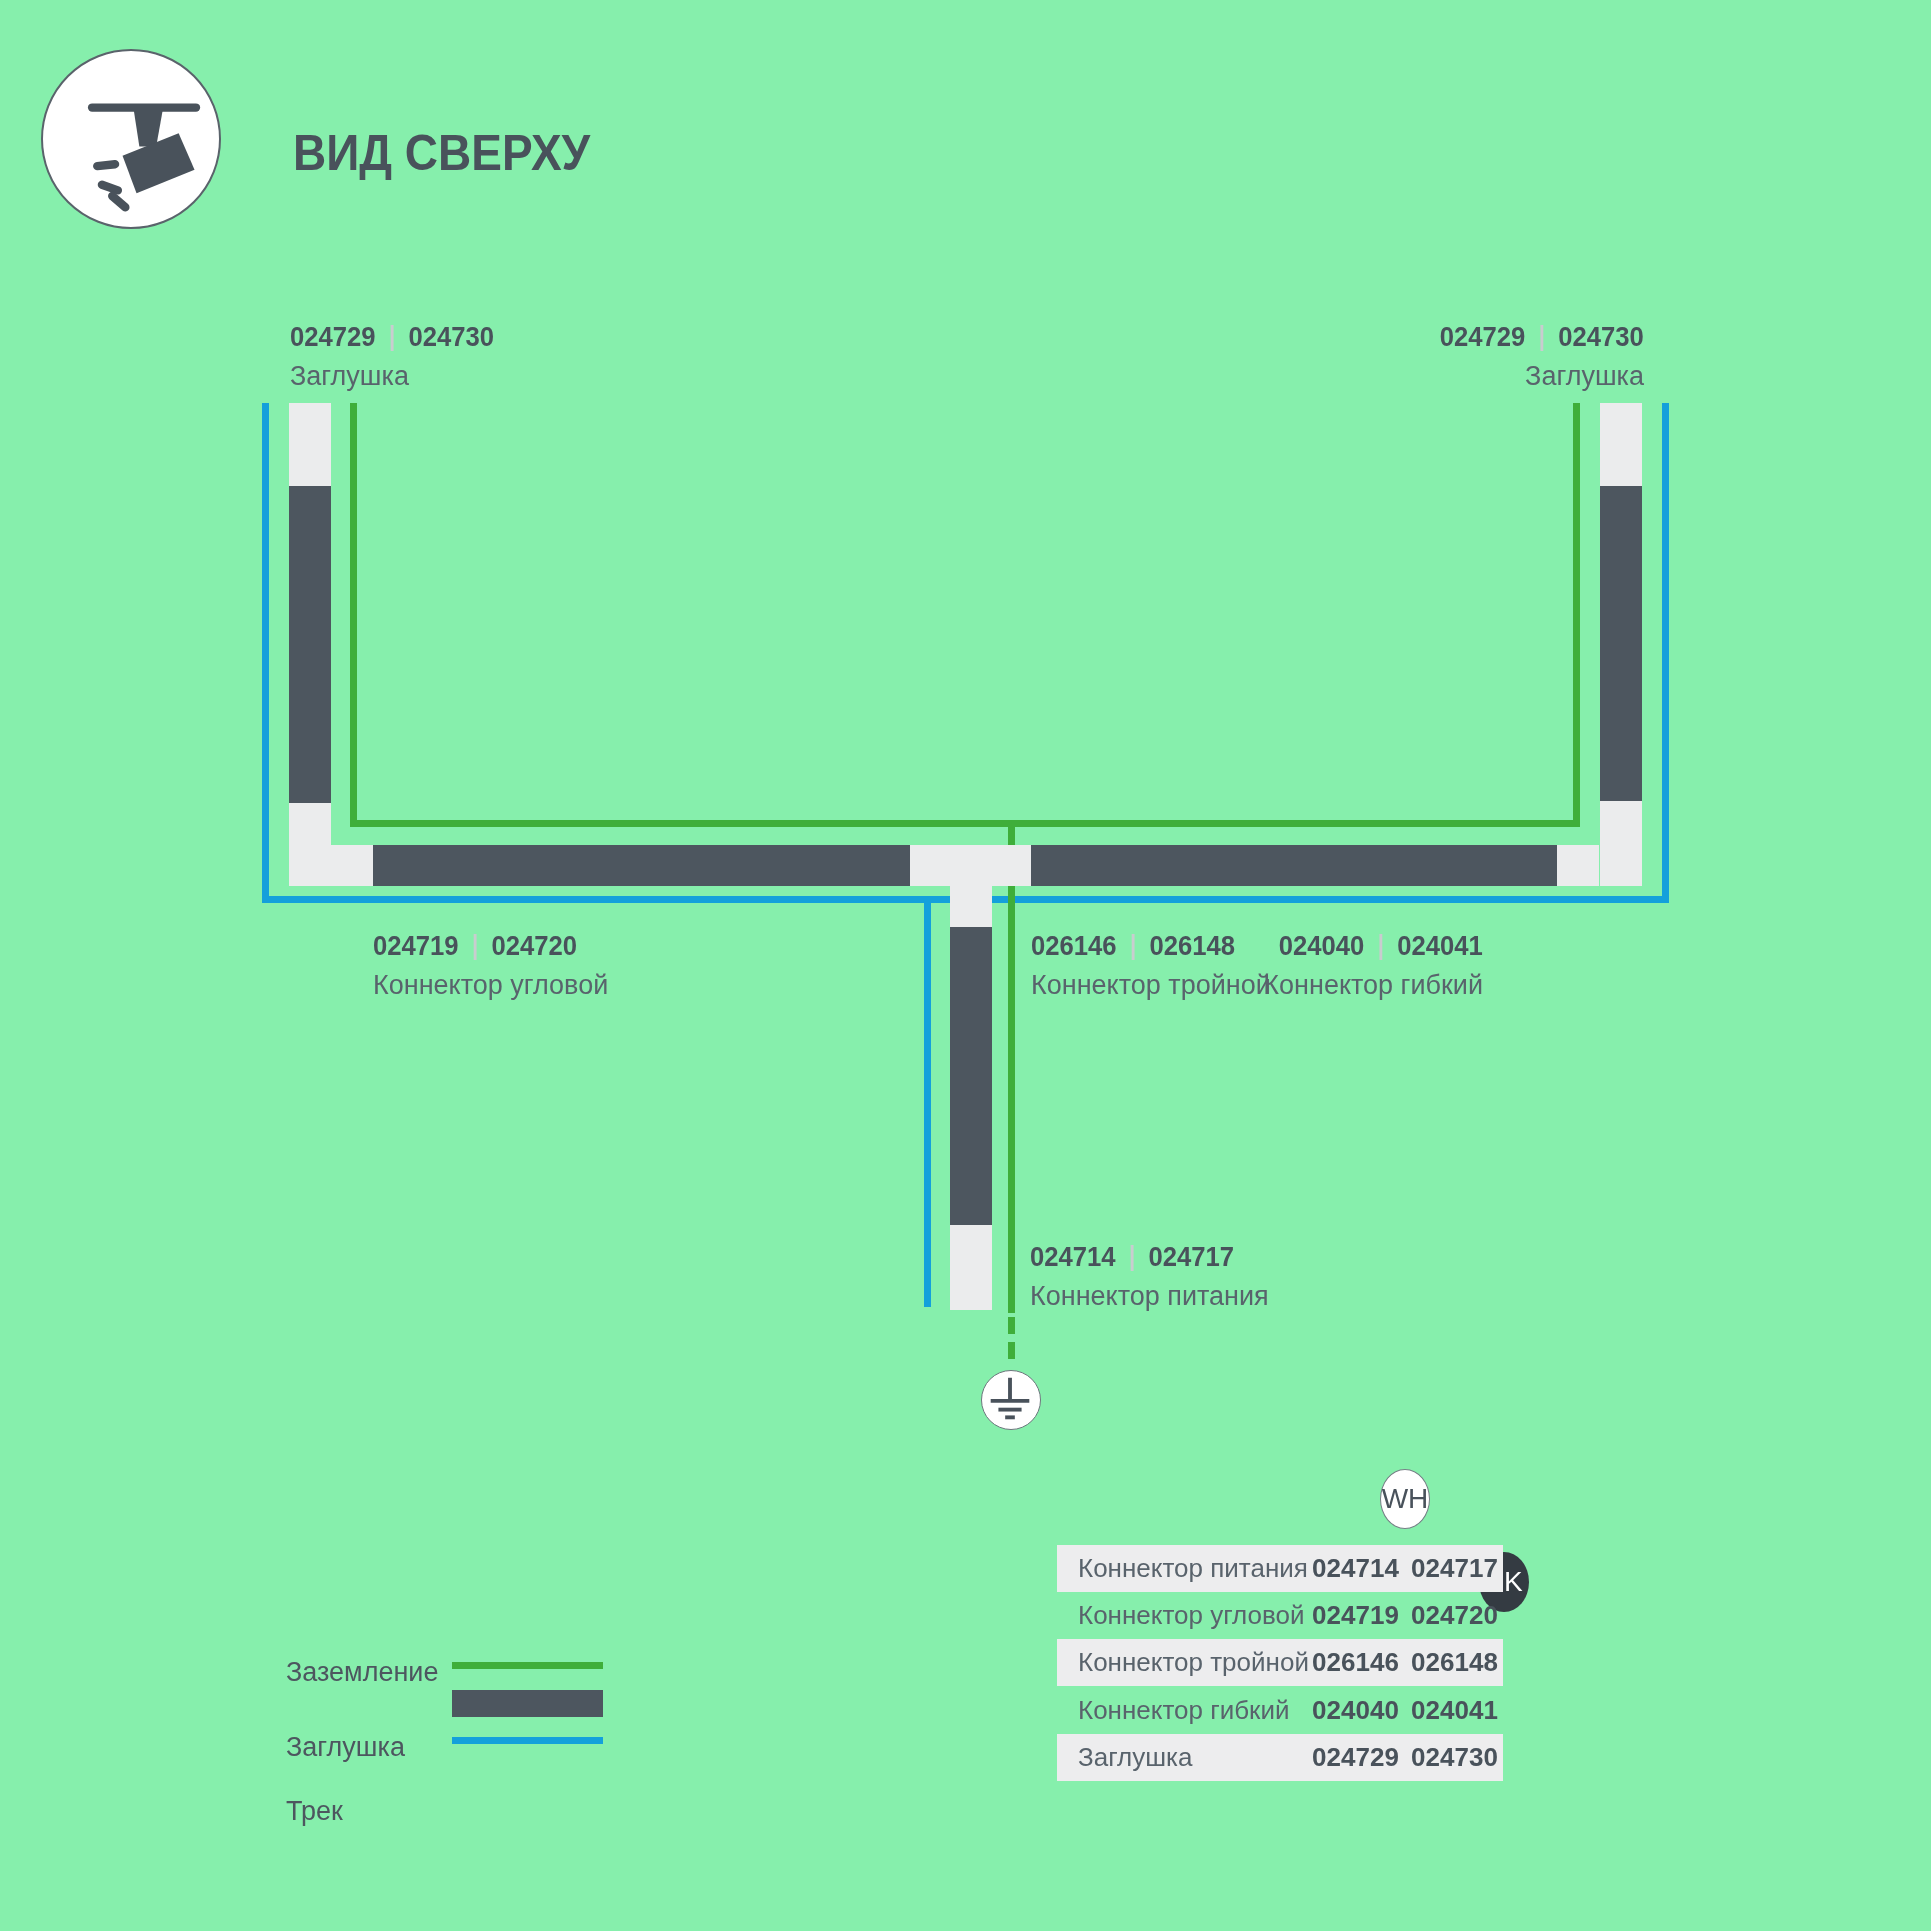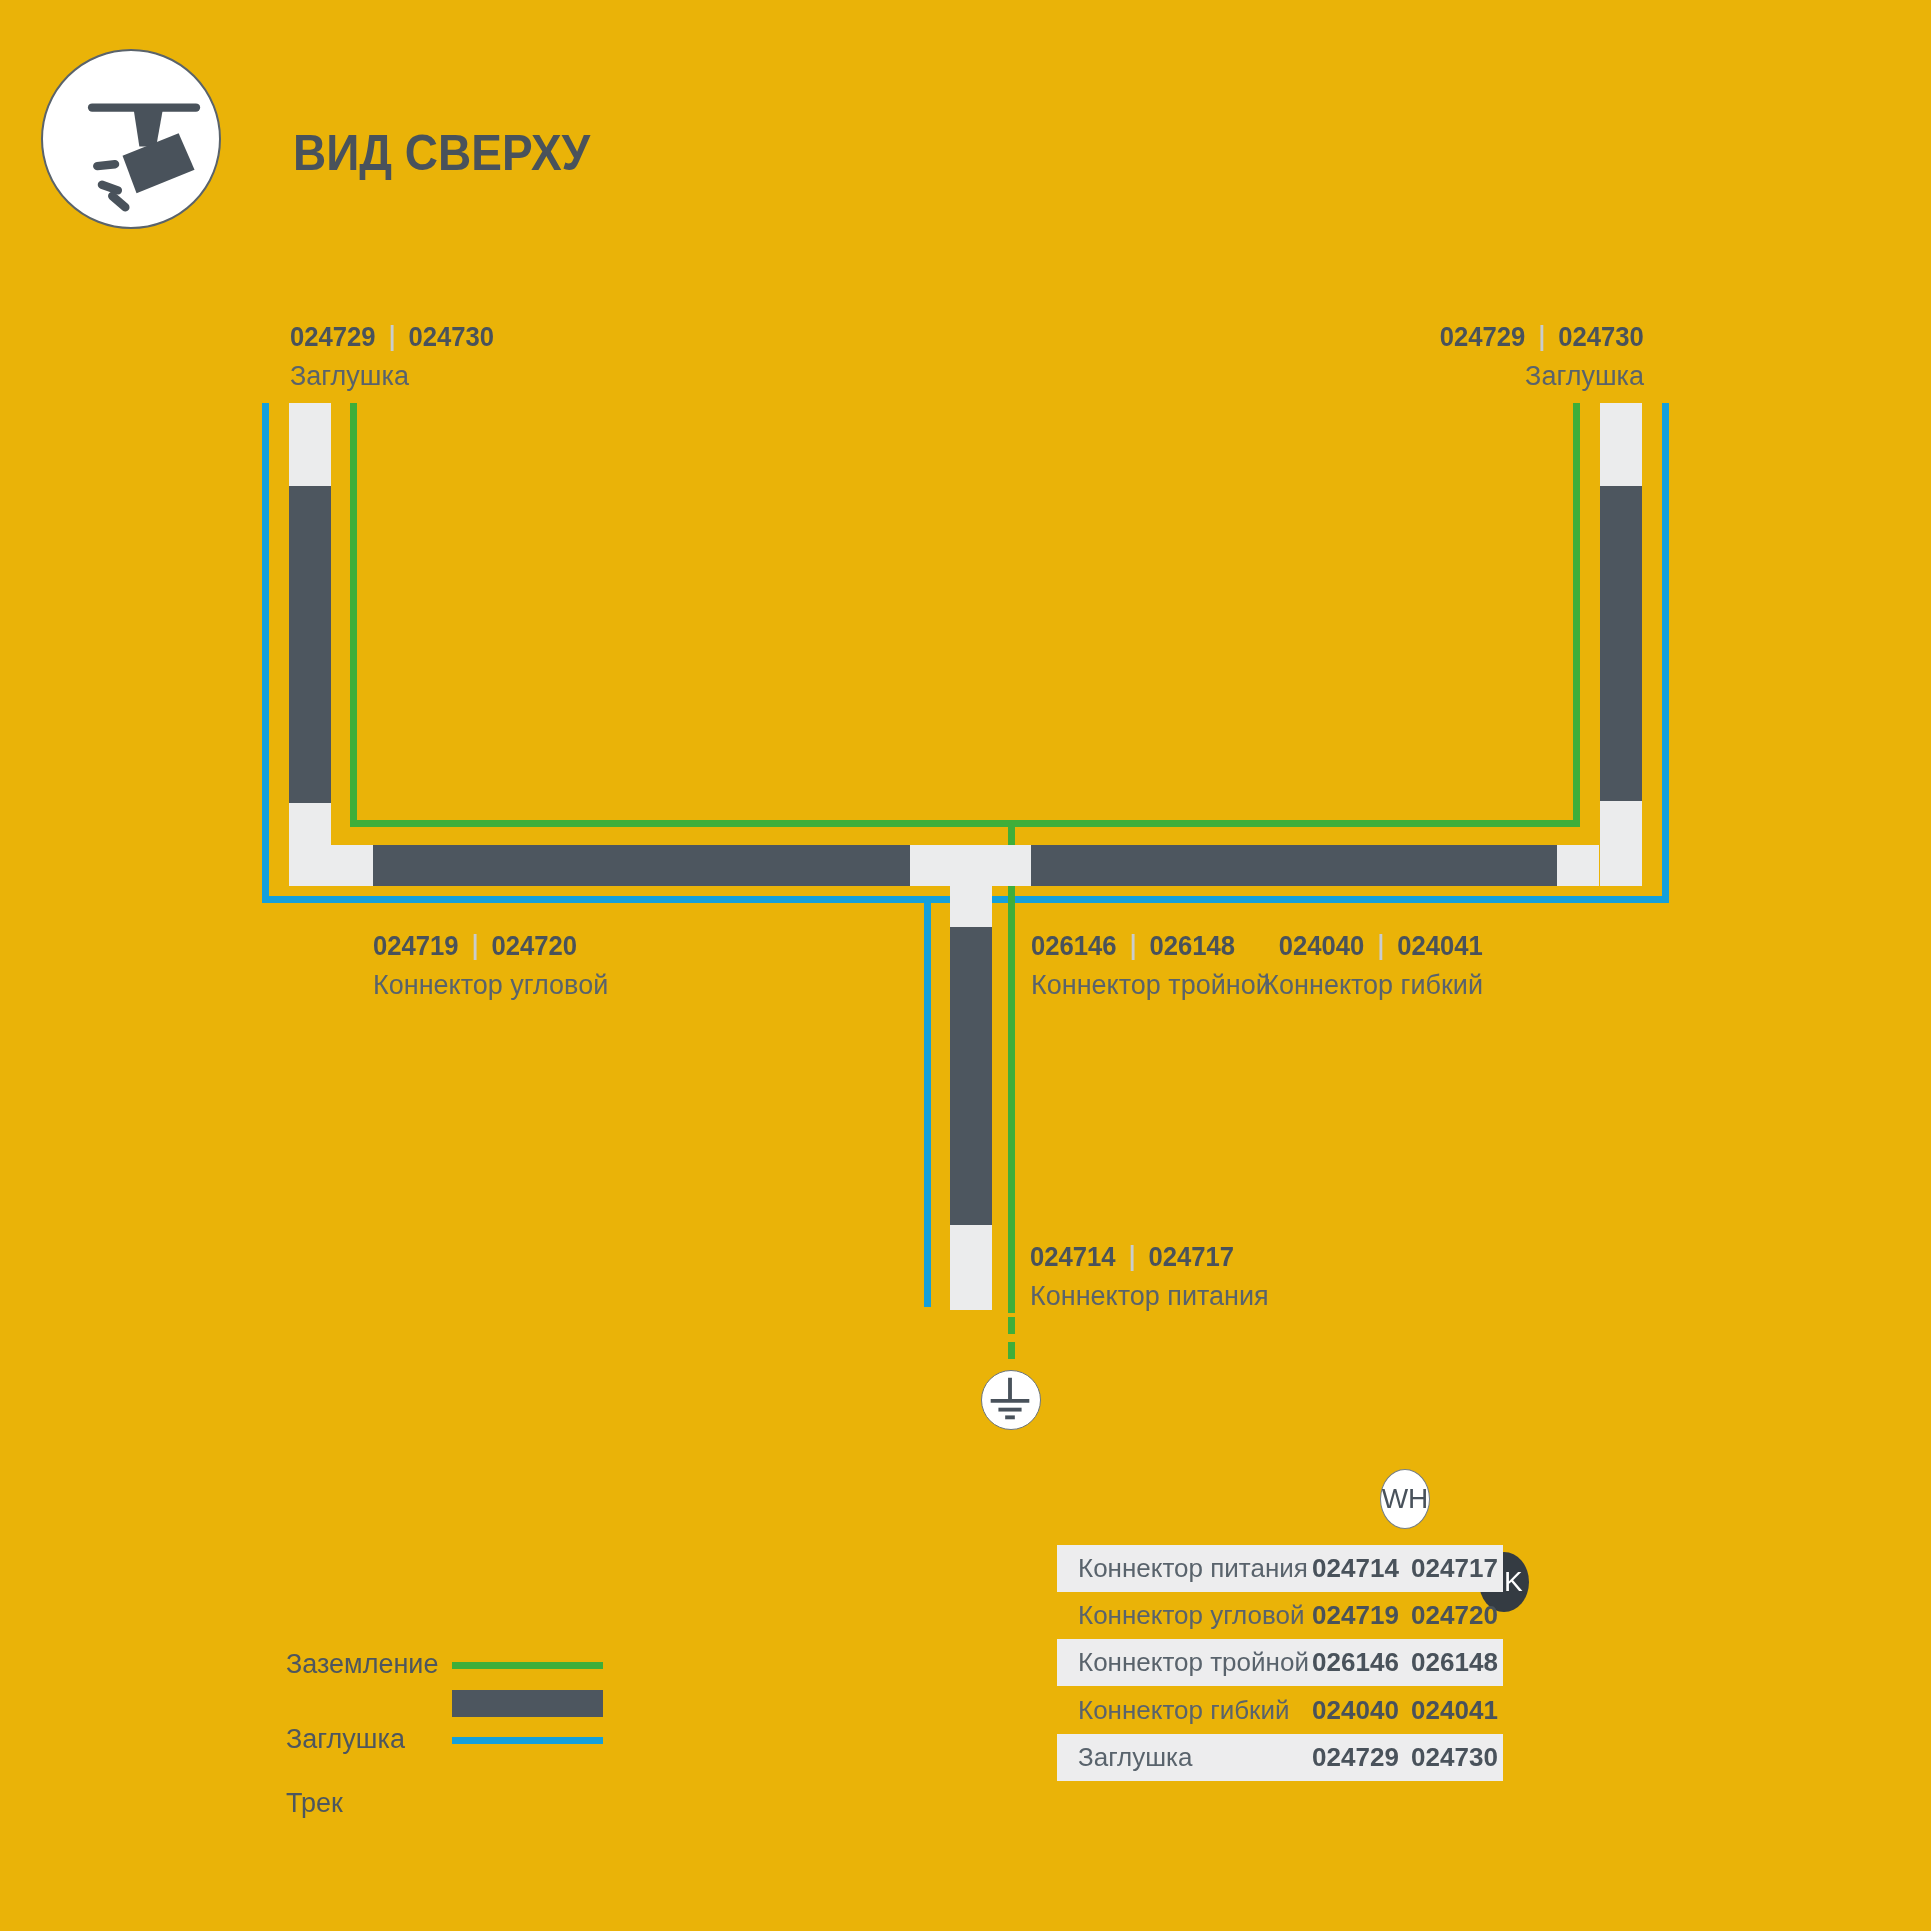--- a/index.html
+++ b/index.html
@@ -1,16 +1,16 @@
 <!DOCTYPE html>
 <html><head>
 <meta charset="utf-8">
 <style>
   html,body{margin:0;padding:0;background:#ffffff;}
-  .page{position:relative;width:1931px;height:1931px;background:#eab308;overflow:hidden;
+  .page{position:relative;width:1931px;height:1931px;background:#86efac;overflow:hidden;
         font-family:"Liberation Sans", sans-serif;color:#49525b;}
   .abs{position:absolute;}
 
   
   .hdr-circle{left:41px;top:49px;width:180px;height:180px;border:2.9px solid #5a636b;
               border-radius:50%;box-sizing:border-box;background:#fff;}
   .title{left:293px;top:124px;font-size:50px;font-weight:bold;color:#49525b;
          letter-spacing:0px;transform:scaleX(.92);transform-origin:left top;white-space:nowrap;}
 
   
@@ -31,21 +31,21 @@
   
   .lbl{position:absolute;z-index:3;display:flex;flex-direction:column;gap:7.7px;}
   .lbl.r{align-items:flex-end;text-align:right;}
   .codes{display:flex;align-items:center;gap:15.4px;font-size:27px;font-weight:bold;
          color:#49525b;transform:scaleX(.95);transform-origin:left center;white-space:nowrap;}
   .lbl.r .codes{transform-origin:right center;}
   .pipe{display:inline-block;width:3.9px;height:26px;background:#c9cccf;}
   .cap{font-size:27px;color:#59636c;white-space:nowrap;}
 
   
-  .legend-label{position:absolute;left:286px;font-size:27px;color:#4d565f;z-index:3;white-space:nowrap;}
+  .legend-label{position:absolute;left:286px;font-size:27px;color:#4d565f;z-index:3;white-space:nowrap;margin-top:8px;}
   .legend-swatch{position:absolute;left:452px;width:151px;z-index:3;}
 
   
   .tbl-row{position:absolute;left:1057px;width:446px;height:47px;display:flex;align-items:center;z-index:3;}
   .tbl-row.shade{background:#ededee;}
   .cell-name{width:248px;padding-left:21px;box-sizing:border-box;font-size:26px;color:#59636c;white-space:nowrap;}
   .cell-num{width:101px;text-align:center;font-size:26px;font-weight:bold;color:#49525b;}
   .cell-num.bk{width:97px;}
   .col-badge{position:absolute;width:50px;height:60px;border-radius:50%;display:flex;
              align-items:center;justify-content:center;font-size:28px;z-index:3;box-sizing:border-box;margin-left:47px;}

